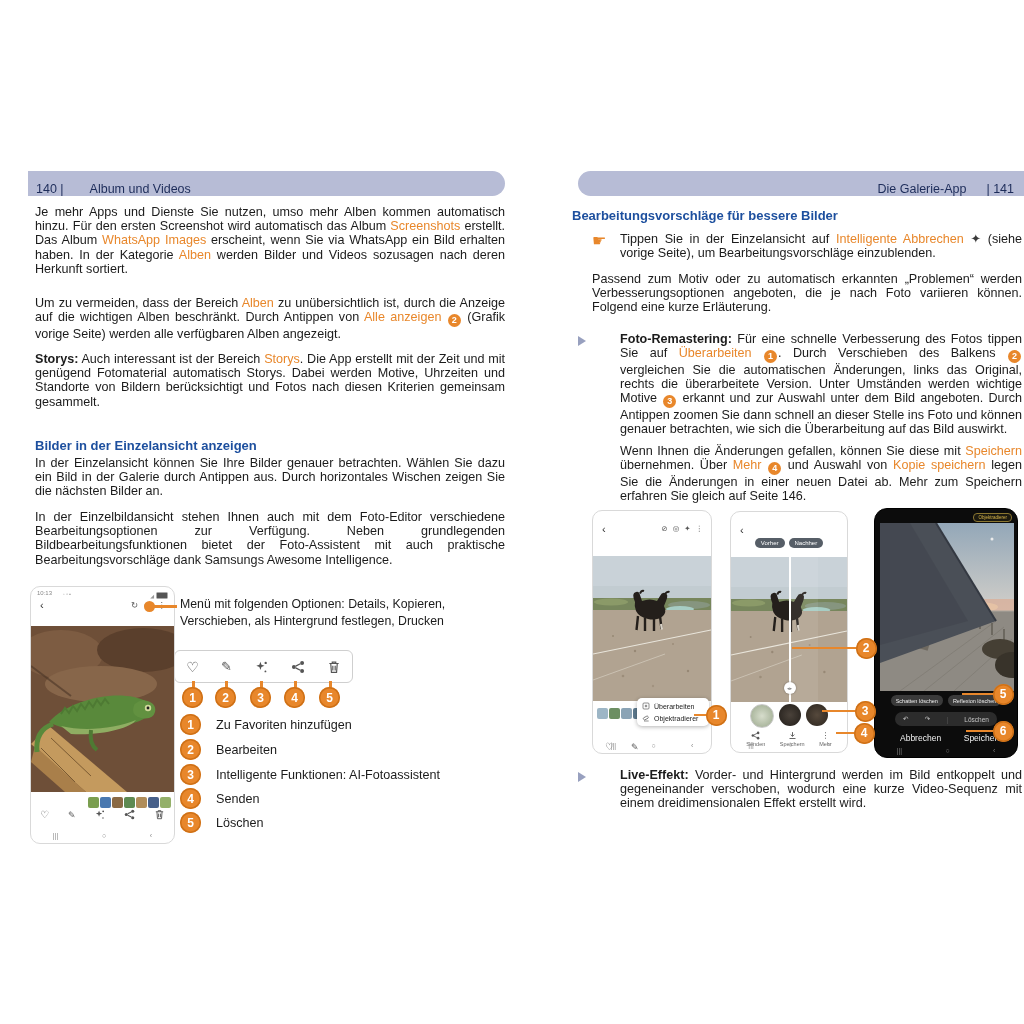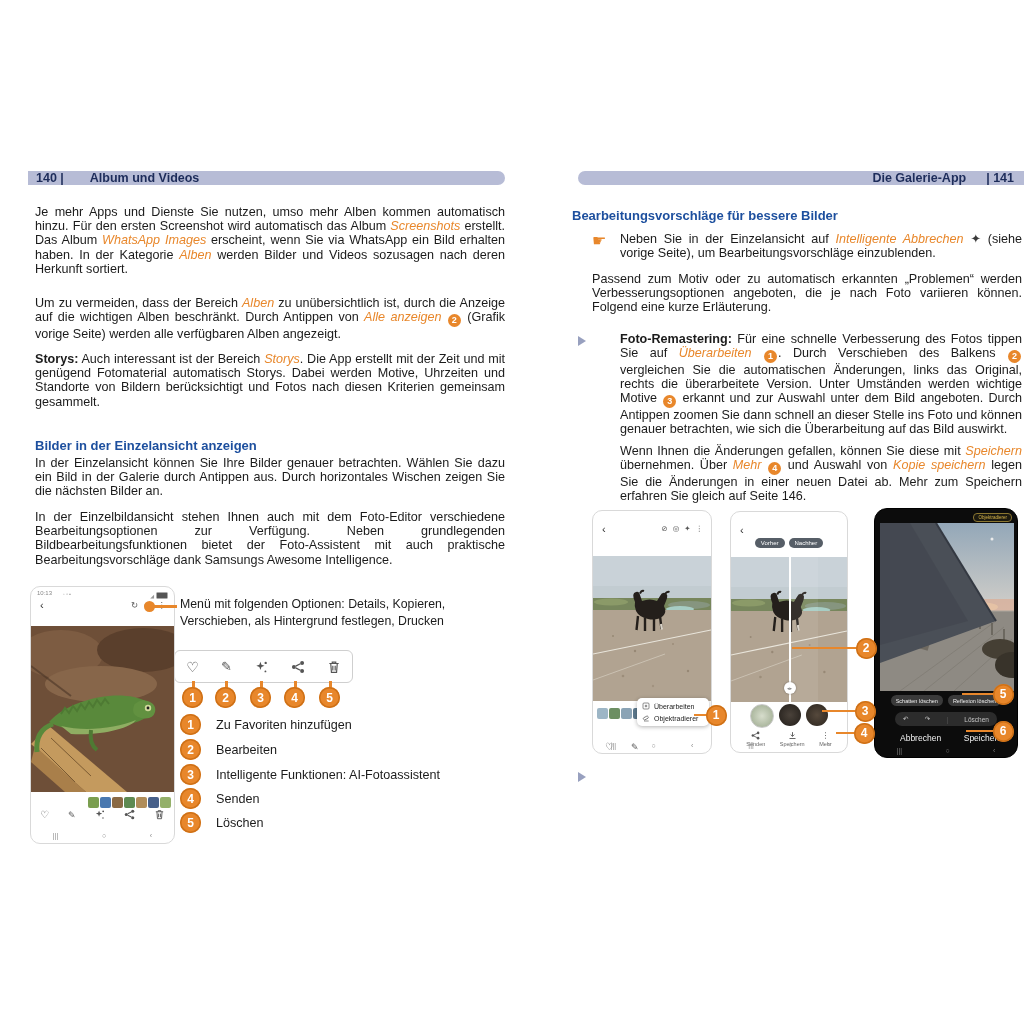--- a/index.html
+++ b/index.html
@@ -1,28 +1,28 @@
 <!DOCTYPE html>
 <html><head>
 <meta charset="utf-8">
 <style>
   html,body{margin:0;padding:0;background:#ffffff;}
   #canvas{position:relative;width:1024px;height:1024px;background:#fff;overflow:hidden;
           font-family:"Liberation Sans",sans-serif;color:#1c1c1c;}
   
-  .bar{position:absolute;top:171px;height:14px;background:#b7bcd6;color:#1d2c5a;
-       font-size:12.5px;font-weight:bold;display:flex;align-items:flex-end;}
+  .bar{position:absolute;top:171px;height:25px;background:#b7bcd6;color:#1d2c5a;
+       font-size:12.5px;font-weight:normal;display:flex;align-items:flex-end;}
   .bar-left{left:28px;width:477px;border-radius:0 14px 14px 0;padding-left:8px;box-sizing:border-box;}
   .bar-right{left:578px;width:446px;border-radius:14px 0 0 14px;justify-content:flex-end;padding-right:10px;box-sizing:border-box;}
   
   .para{position:absolute;left:35px;width:470px;font-size:12.6px;line-height:14.2px;
         text-align:justify;color:#1b1b1b;}
   .para-r{left:592px;width:430px;}
   .bluehead{position:absolute;font-size:13px;font-weight:bold;color:#1d4f9e;}
-  .seg-lk{color:#e8872b;font-style:italic;}
+  .seg-lk{color:#e8872b;}
   .seg-b{font-weight:bold;}
   .seg-ic{color:#3a3a3a;}
   .seg-bg{display:inline-flex;width:13px;height:13px;border-radius:50%;background:#e8872b;
           color:#fff;font-size:9px;font-weight:bold;font-style:normal;align-items:center;
           justify-content:center;vertical-align:-2px;margin:0 1px;}
   .tri{position:absolute;width:0;height:0;border-top:5px solid transparent;
        border-bottom:5px solid transparent;border-left:8px solid #98a0bf;}
   .hand{position:absolute;color:#e8872b;font-size:16px;line-height:16px;}
   
   .fb{position:absolute;width:21px;height:21px;border-radius:50%;background:#e8872b;
@@ -254,21 +254,21 @@
     <span class="fbi">4</span>
     <span>Senden</span>
   </div>
   <div class="legendrow" style="top:812px">
     <span class="fbi">5</span>
     <span>Löschen</span>
   </div>
 
   <div class="bluehead" style="left:572px;top:208px">Bearbeitungsvorschläge für bessere Bilder</div>
   <div class="hand" style="left:592px;top:233px">☛</div>
-  <div class="para para-r" style="left:620px;top:232px;width:402px"><span>Neben Sie in der Einzelansicht auf </span><span class="seg-lk">Intelligente Abbrechen</span><span> </span><span class="seg-ic">✦</span><span> (siehe vorige Seite), um Bearbeitungsvorschläge einzublenden.</span></div>
+  <div class="para para-r" style="left:620px;top:232px;width:402px"><span>Tippen Sie in der Einzelansicht auf </span><span class="seg-lk">Intelligente Abbrechen</span><span> </span><span class="seg-ic">✦</span><span> (siehe vorige Seite), um Bearbeitungsvorschläge einzublenden.</span></div>
   <div class="para para-r" style="top:272px"><span>Passend zum Motiv oder zu automatisch erkannten „Problemen“ werden Verbesserungsoptionen angeboten, die je nach Foto variieren können. Folgend eine kurze Erläuterung.</span></div>
 
   <div class="tri" style="left:578px;top:336px"></div>
   <div class="para para-r" style="left:620px;top:332px;width:402px"><span class="seg-b">Foto-Remastering:</span><span> Für eine schnelle Verbesserung des Fotos tippen Sie auf </span><span class="seg-lk">Überarbeiten</span><span> </span><span class="seg-bg">1</span><span>. Durch Verschieben des Balkens </span><span class="seg-bg">2</span><span> vergleichen Sie die automatischen Änderungen, links das Original, rechts die überarbeitete Version. Unter Umständen werden wichtige Motive </span><span class="seg-bg">3</span><span> erkannt und zur Auswahl unter dem Bild angeboten. Durch Antippen zoomen Sie dann schnell an dieser Stelle ins Foto und können genauer betrachten, wie sich die Überarbeitung auf das Bild auswirkt.</span></div>
   <div class="para para-r" style="left:620px;top:444px;width:402px"><span>Wenn Ihnen die Änderungen gefallen, können Sie diese mit </span><span class="seg-lk">Speichern</span><span> übernehmen. Über </span><span class="seg-lk">Mehr</span><span> </span><span class="seg-bg">4</span><span> und Auswahl von </span><span class="seg-lk">Kopie speichern</span><span> legen Sie die Änderungen in einer neuen Datei ab. Mehr zum Speichern erfahren Sie gleich auf Seite 146.</span></div>
 
   <div class="phone" style="left:592px;top:510px;width:120px;height:244px">
     <div class="ph-back">‹</div>
     <div class="ph-icons" style="font-size:7.5px;gap:5px">
       <span>⊘</span>
@@ -378,14 +378,15 @@
   <div class="oline" style="left:962px;top:692.8px;width:34px"></div>
   <div class="oline" style="left:966px;top:729.8px;width:30px"></div>
   <div class="fb" style="left:705.5px;top:704.5px">1</div>
   <div class="fb" style="left:855.5px;top:637.5px">2</div>
   <div class="fb" style="left:854.5px;top:700.5px">3</div>
   <div class="fb" style="left:853.5px;top:722.5px">4</div>
   <div class="fb" style="left:992.5px;top:683.5px">5</div>
   <div class="fb" style="left:992.5px;top:720.5px">6</div>
 
   <div class="tri" style="left:578px;top:772px"></div>
+  <div class="para para-r" style="left:620px;top:768px;width:402px"><span class="seg-b">Live-Effekt:</span><span> Vorder- und Hintergrund werden im Bild entkoppelt und gegeneinander verschoben, wodurch eine kurze Video-Sequenz mit einem dreidimensionalen Effekt erstellt wird.</span></div>
 
 </div>
 
 </body></html>

